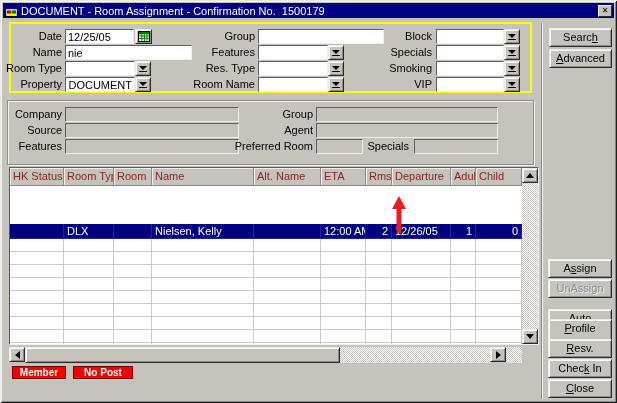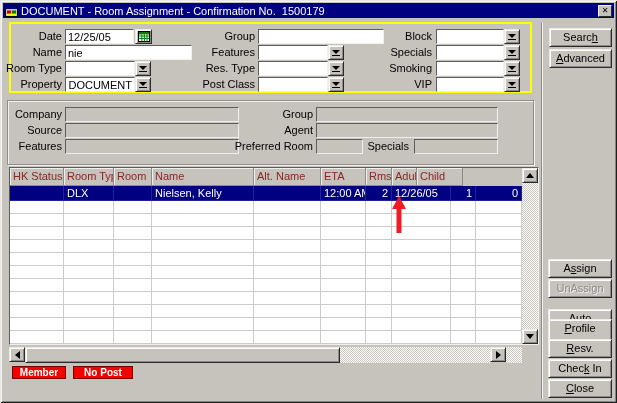--- a/index.html
+++ b/index.html
@@ -60,21 +60,21 @@
     background:#fff; border:1px solid; border-color:#5d5d5d #f0efec #f0efec #5d5d5d;
     overflow:hidden;
   }
   .thead { display:flex; height:18px; background:#c6c3bd; }
   .hcell {
     flex:none; height:18px; border-right:1px solid #8c8c8c; border-bottom:1px solid #8c8c8c;
     box-shadow: inset 1px 1px 0 #f0efec;
     color:#8e2323; padding:2px 0 0 3px; white-space:nowrap; overflow:hidden;
   }
   .trow { display:flex; }
-  .trow.sel { height:15px; background:#000080; color:#fff; }
+  .trow.sel { height:15px; background:#000080; color:#fff;margin-top:38px; }
   .trow.empty { height:13px; background:#fff; }
   .tcell { flex:none; border-right:1px solid #cbcbcb; border-bottom:1px solid #cbcbcb; overflow:hidden; white-space:nowrap; padding:1px 0 0 3px; }
   .trow.sel .tcell { border-right:1px solid #22229a; border-bottom:1px solid #22229a; }
   .num { text-align:right; padding-right:3px; padding-left:0; }
   .c0{width:54px}.c1{width:50px}.c2{width:38px}.c3{width:102px}.c4{width:67px}
   .c5{width:45px}.c6{width:26px}.c7{width:59px}.c8{width:25px}.c9{width:46px}
   
   .track {
     background-color:#fdfcfa;
     background-image:linear-gradient(45deg,#cac7c1 25%,transparent 25%,transparent 75%,#cac7c1 75%),
@@ -166,21 +166,21 @@
       <span class="dd-bar"></span>
     </div>
 
   <span class="lbl" style="left:192px;top:62px;width:63px">Res. Type</span>
   <input class="field" style="left: 258px; top: 61px; width: 70px;" value="">
   <div class="ddbtn" style="left:328px;top:61px">
       <span class="dd-tri"></span>
       <span class="dd-bar"></span>
     </div>
 
-  <span class="lbl" style="left:192px;top:78px;width:63px">Post Class</span>
+  <span class="lbl" style="left:192px;top:78px;width:63px">Room Name</span>
   <input class="field" style="left: 258px; top: 77px; width: 70px;" value="">
   <div class="ddbtn" style="left:328px;top:77px">
       <span class="dd-tri"></span>
       <span class="dd-bar"></span>
     </div>
 
   <span class="lbl" style="left:368px;top:30px;width:64px">Block</span>
   <input class="field" style="left: 436px; top: 29px; width: 68px;" value="">
   <div class="ddbtn" style="left:504px;top:29px">
       <span class="dd-tri"></span>
@@ -238,20 +238,21 @@
 
   <div class="grid">
     <div class="thead">
       <div class="hcell c0">HK Status</div>
       <div class="hcell c1">Room Type</div>
       <div class="hcell c2">Room</div>
       <div class="hcell c3">Name</div>
       <div class="hcell c4">Alt. Name</div>
       <div class="hcell c5">ETA</div>
       <div class="hcell c6">Rms</div>
+      <div class="hcell c7">Departure</div>
       <div class="hcell c8">Adult</div>
       <div class="hcell c9">Child</div>
     </div>
     <div class="trow sel">
       <div class="tcell c0"></div>
       <div class="tcell c1">DLX</div>
       <div class="tcell c2"></div>
       <div class="tcell c3">Nielsen, Kelly</div>
       <div class="tcell c4"></div>
       <div class="tcell c5">12:00 AM</div>

